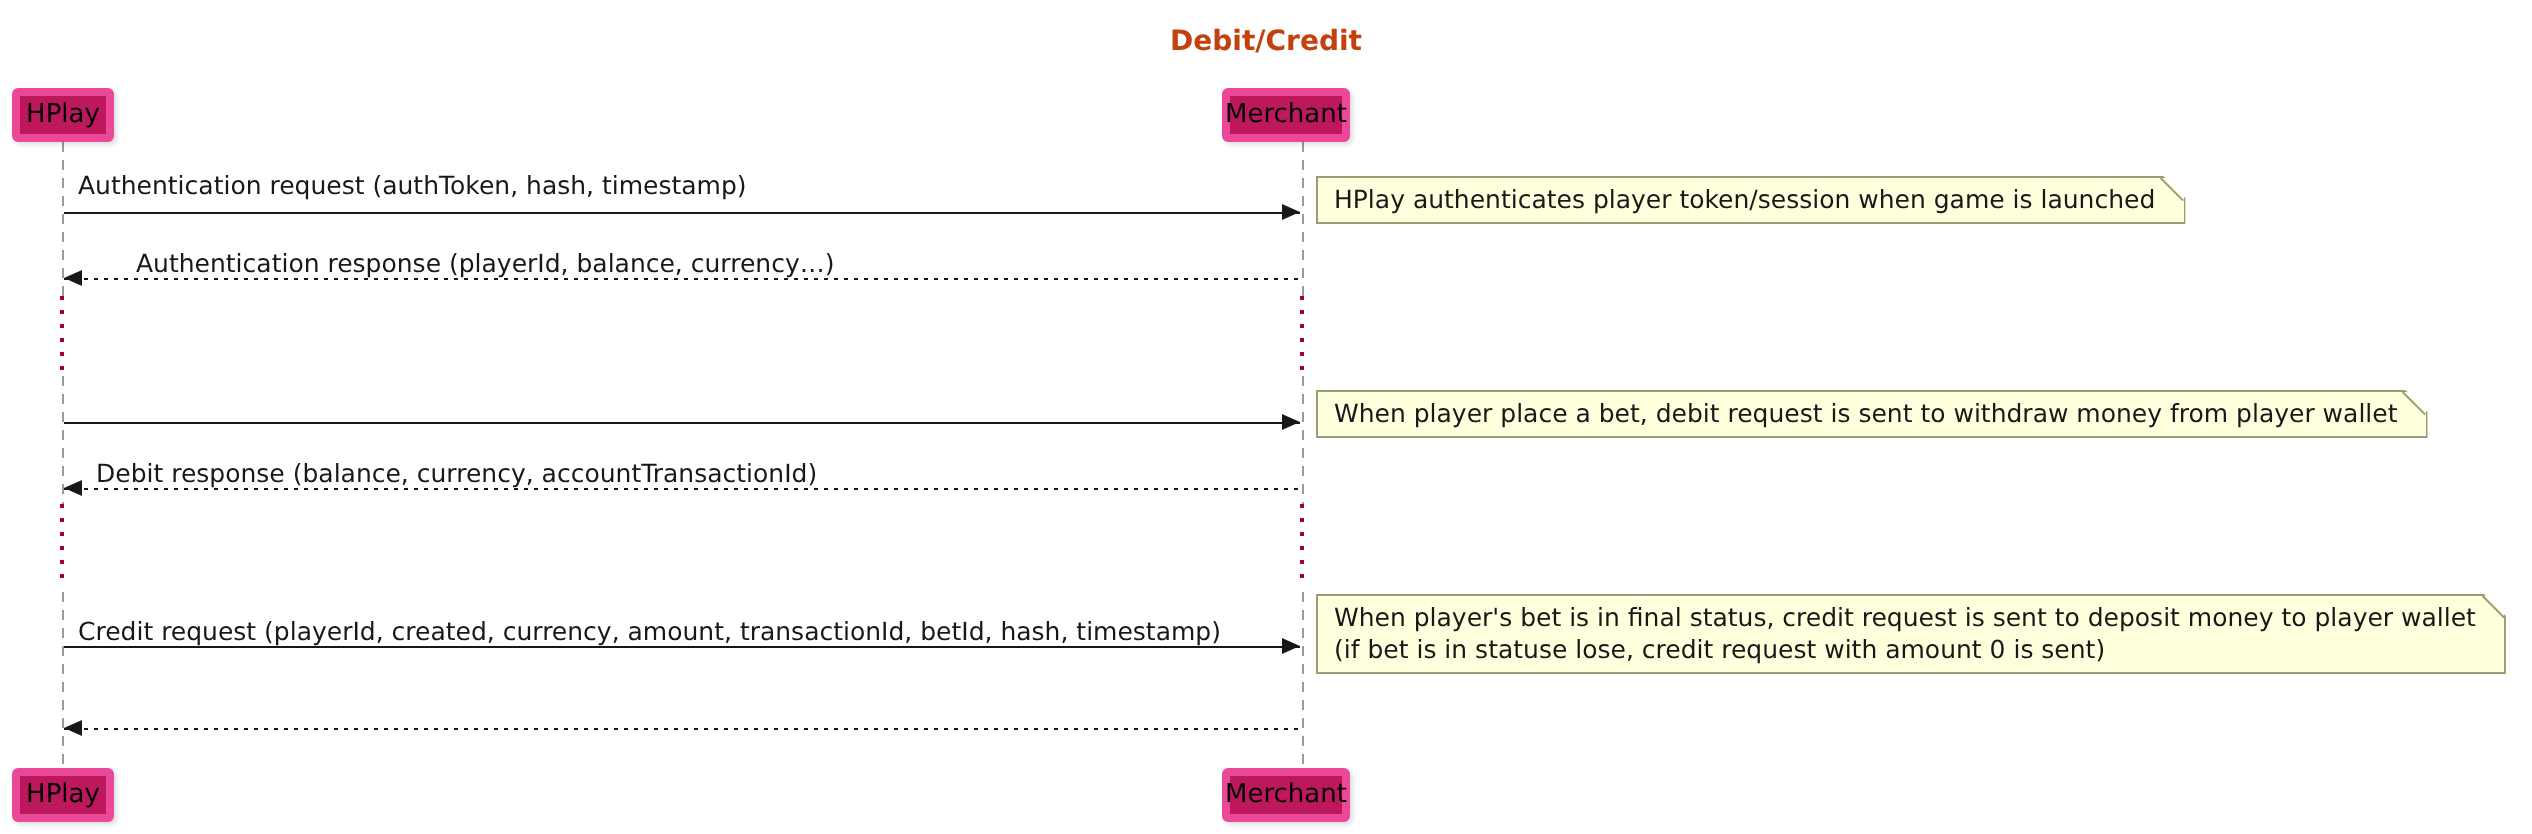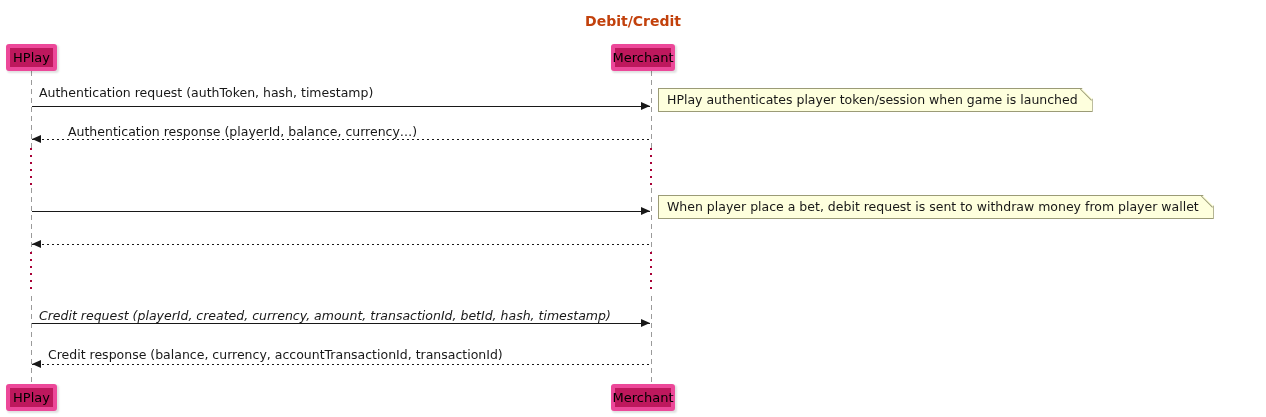--- a/index.html
+++ b/index.html
@@ -61,21 +61,21 @@
   }
   .arrow-left{
     position:absolute;width:0;height:0;
     border-top:4px solid transparent;border-bottom:4px solid transparent;
     border-right:9px solid #181818;left:32px;
   }
   .l1{top:85px;left:39px;}  .ln1{top:106px;} .a1{top:102px;}
   .l2{top:124px;left:48px;margin-left:20px;} .ln2{top:139px;} .a2{top:135px;}
   .l3{top:196px;left:39px;} .ln3{top:211px;} .a3{top:207px;}
   .l4{top:229px;left:48px;} .ln4{top:244px;} .a4{top:240px;}
-  .l5{top:308px;left:39px;font-style:italic;} .ln5{top:323px;} .a5{top:319px;}
+  .l5{top:308px;left:39px;} .ln5{top:323px;} .a5{top:319px;}
   .l6{top:347px;left:48px;} .ln6{top:364px;} .a6{top:360px;}
   
   .note{
     position:absolute;box-sizing:border-box;
     background:#FEFFDD;border:1px solid #9b9b77;
     font-size:12.5px;line-height:16px;color:#181818;
     padding:3px 14px 3px 8px;
     width:max-content;
     clip-path:polygon(0 0,calc(100% - 11px) 0,100% 11px,100% 100%,0 100%);
   }
@@ -120,33 +120,38 @@
   <div class="msg-line solid ln1"></div>
   <div class="arrow-right a1"></div>
 
   <div class="msg-label l2">Authentication response (playerId, balance, currency…)</div>
   <div class="msg-line dashed ln2"></div>
   <div class="arrow-left a2"></div>
 
   <div class="msg-line solid ln3"></div>
   <div class="arrow-right a3"></div>
 
+  <div class="msg-label l4">Debit response (balance, currency, accountTransactionId)</div>
   <div class="msg-line dashed ln4"></div>
   <div class="arrow-left a4"></div>
 
   <div class="msg-label l5">Credit request (playerId, created, currency, amount, transactionId, betId, hash, timestamp)</div>
   <div class="msg-line solid ln5"></div>
   <div class="arrow-right a5"></div>
 
-  <div class="msg-label l6">Credit response (balance, currency, accountTransactionId, transactionId)</div>
   <div class="msg-line dashed ln6"></div>
   <div class="arrow-left a6"></div>
 
   <div class="note n2">
     <div class="note-line">When player place a bet, debit request is sent to withdraw money from player wallet</div>
     <div class="fold-line"></div>
   </div>
   <div class="note n1">
     <div class="note-line">HPlay authenticates player token/session when game is launched</div>
     <div class="fold-line"></div>
   </div>
+  <div class="note n3">
+    <div class="note-line">When player's bet is in final status, credit request is sent to deposit money to player wallet</div>
+    <div class="note-line">(if bet is in statuse lose, credit request with amount 0 is sent)</div>
+    <div class="fold-line"></div>
+  </div>
 
 </div>
 
 </body></html>

